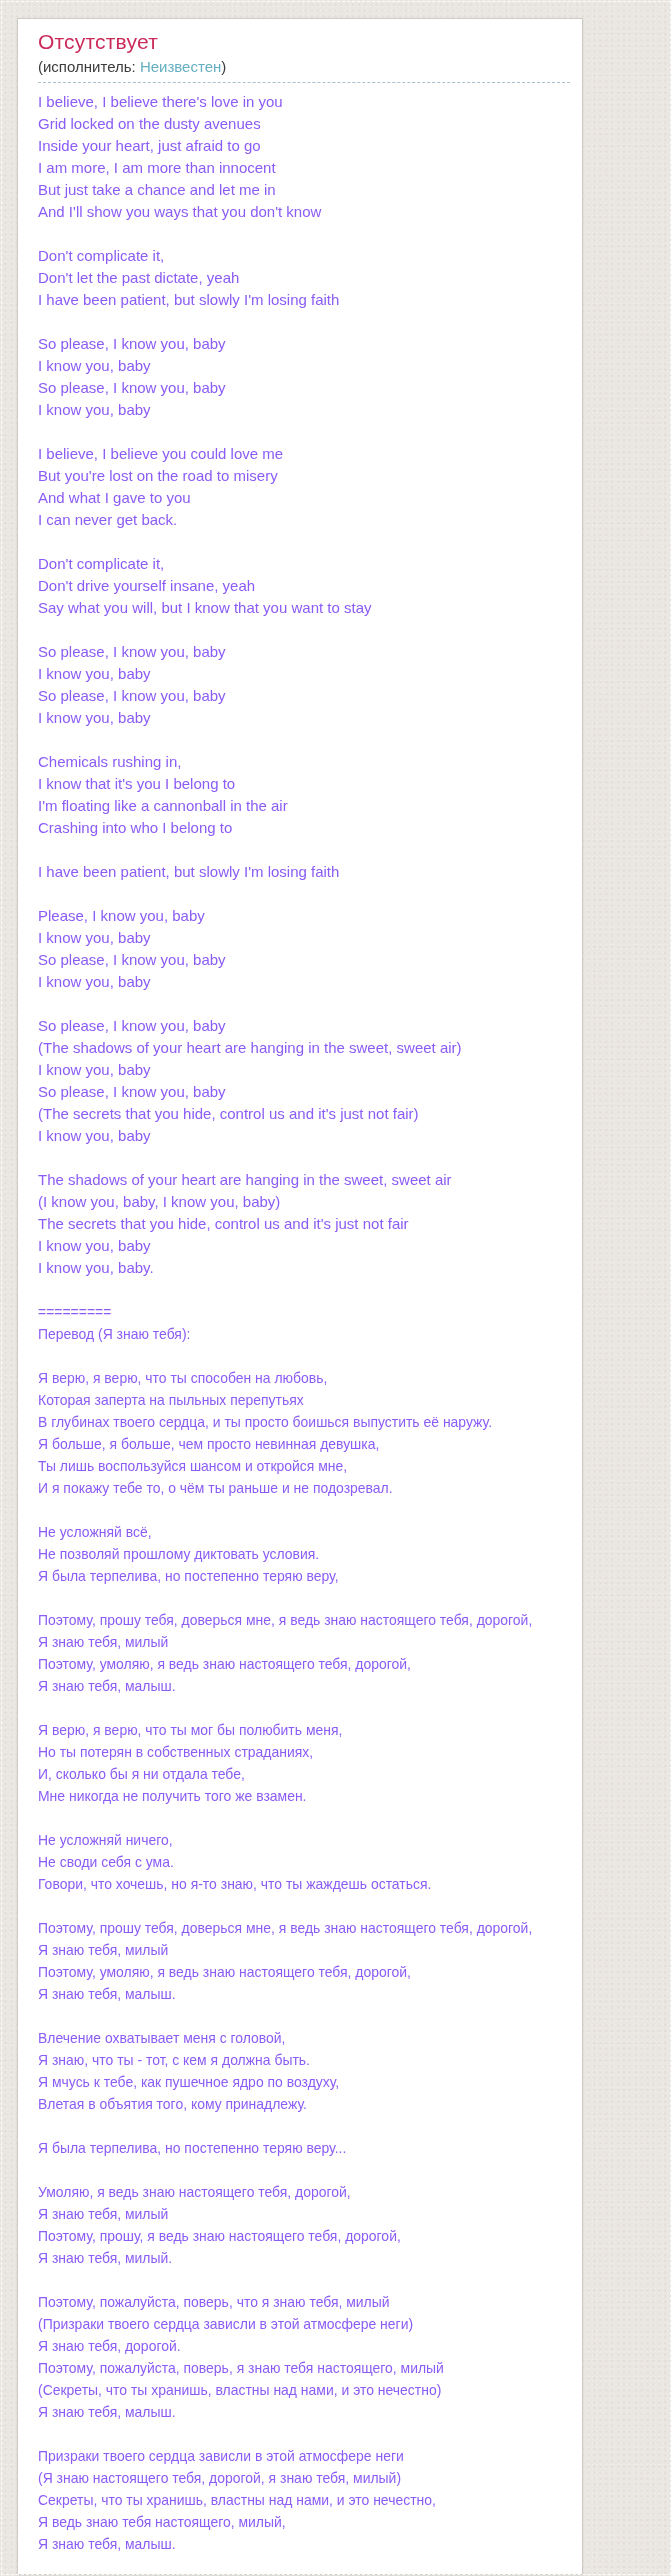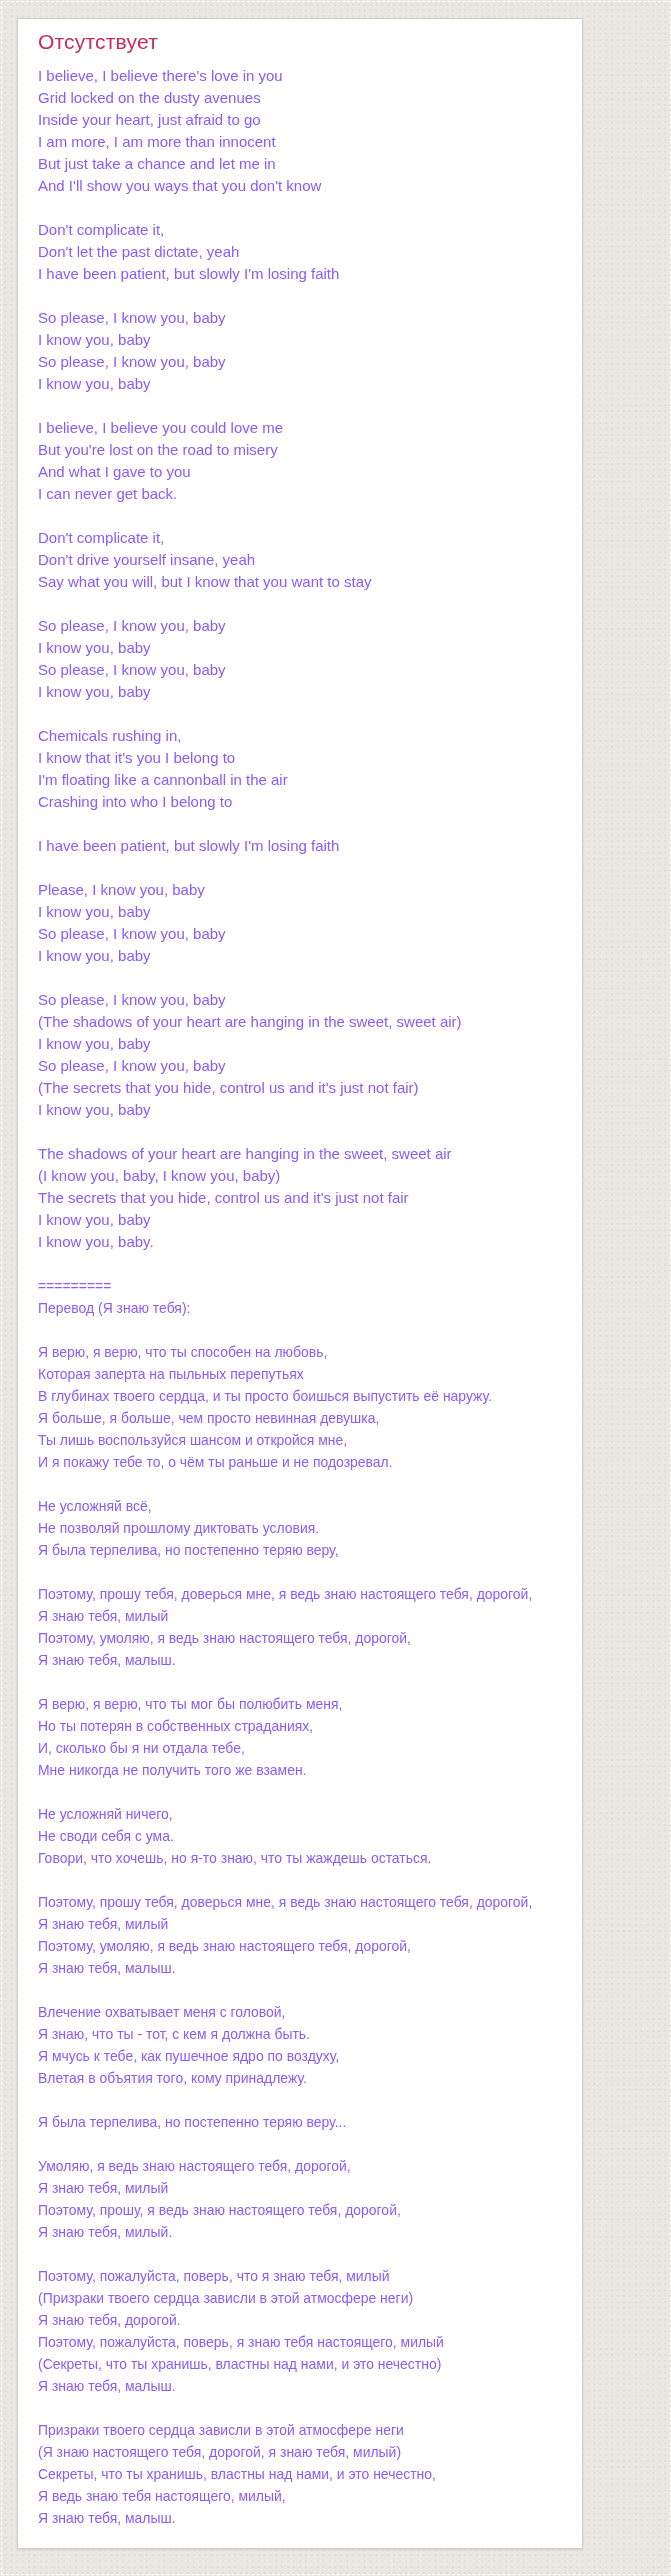--- a/index.html
+++ b/index.html
@@ -79,20 +79,21 @@
 </style>
 </head>
 <body>
 
 <div class="page-border"></div>
 
 <div class="card">
 
   <h1 class="song-title">Отсутствует</h1>
 
+  <div class="artist-line"><span>(исполнитель: </span><a class="artist-link">Неизвестен</a><span>)</span></div>
 
   <div class="lyrics">
 
     <div class="lyrics-block">I believe, I believe there's love in you
 Grid locked on the dusty avenues
 Inside your heart, just afraid to go
 I am more, I am more than innocent
 But just take a chance and let me in
 And I'll show you ways that you don't know
 

